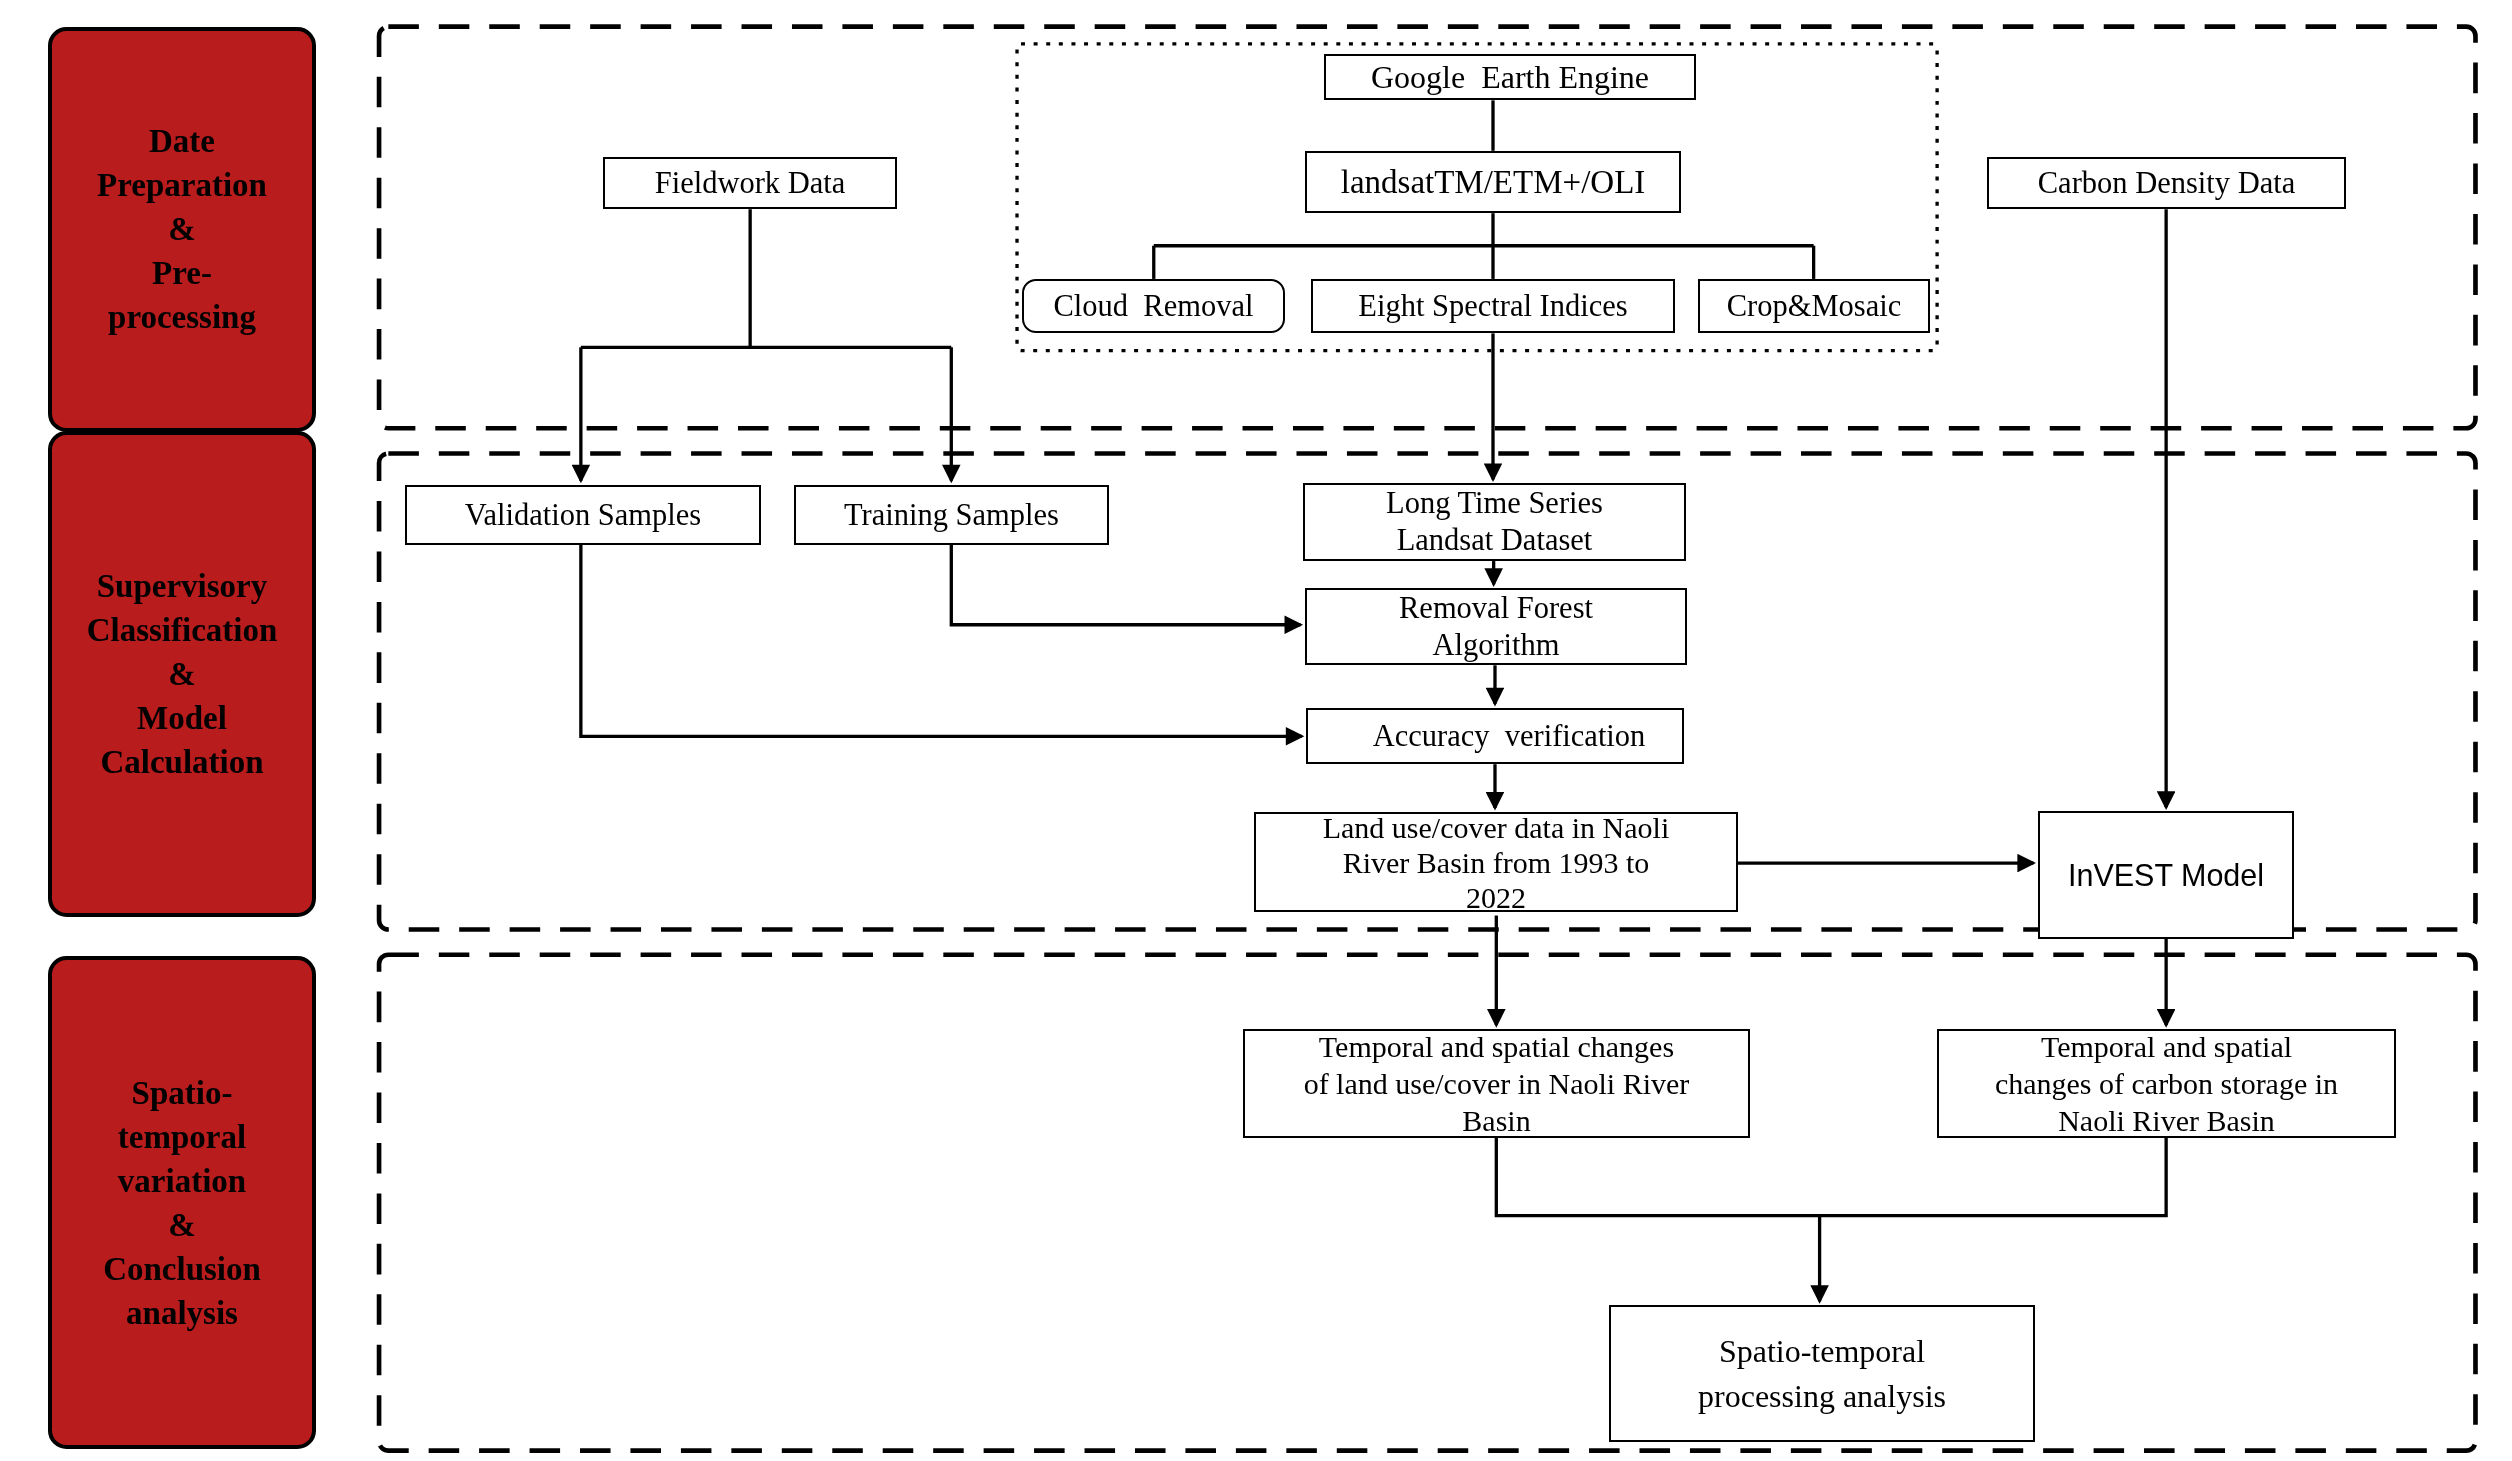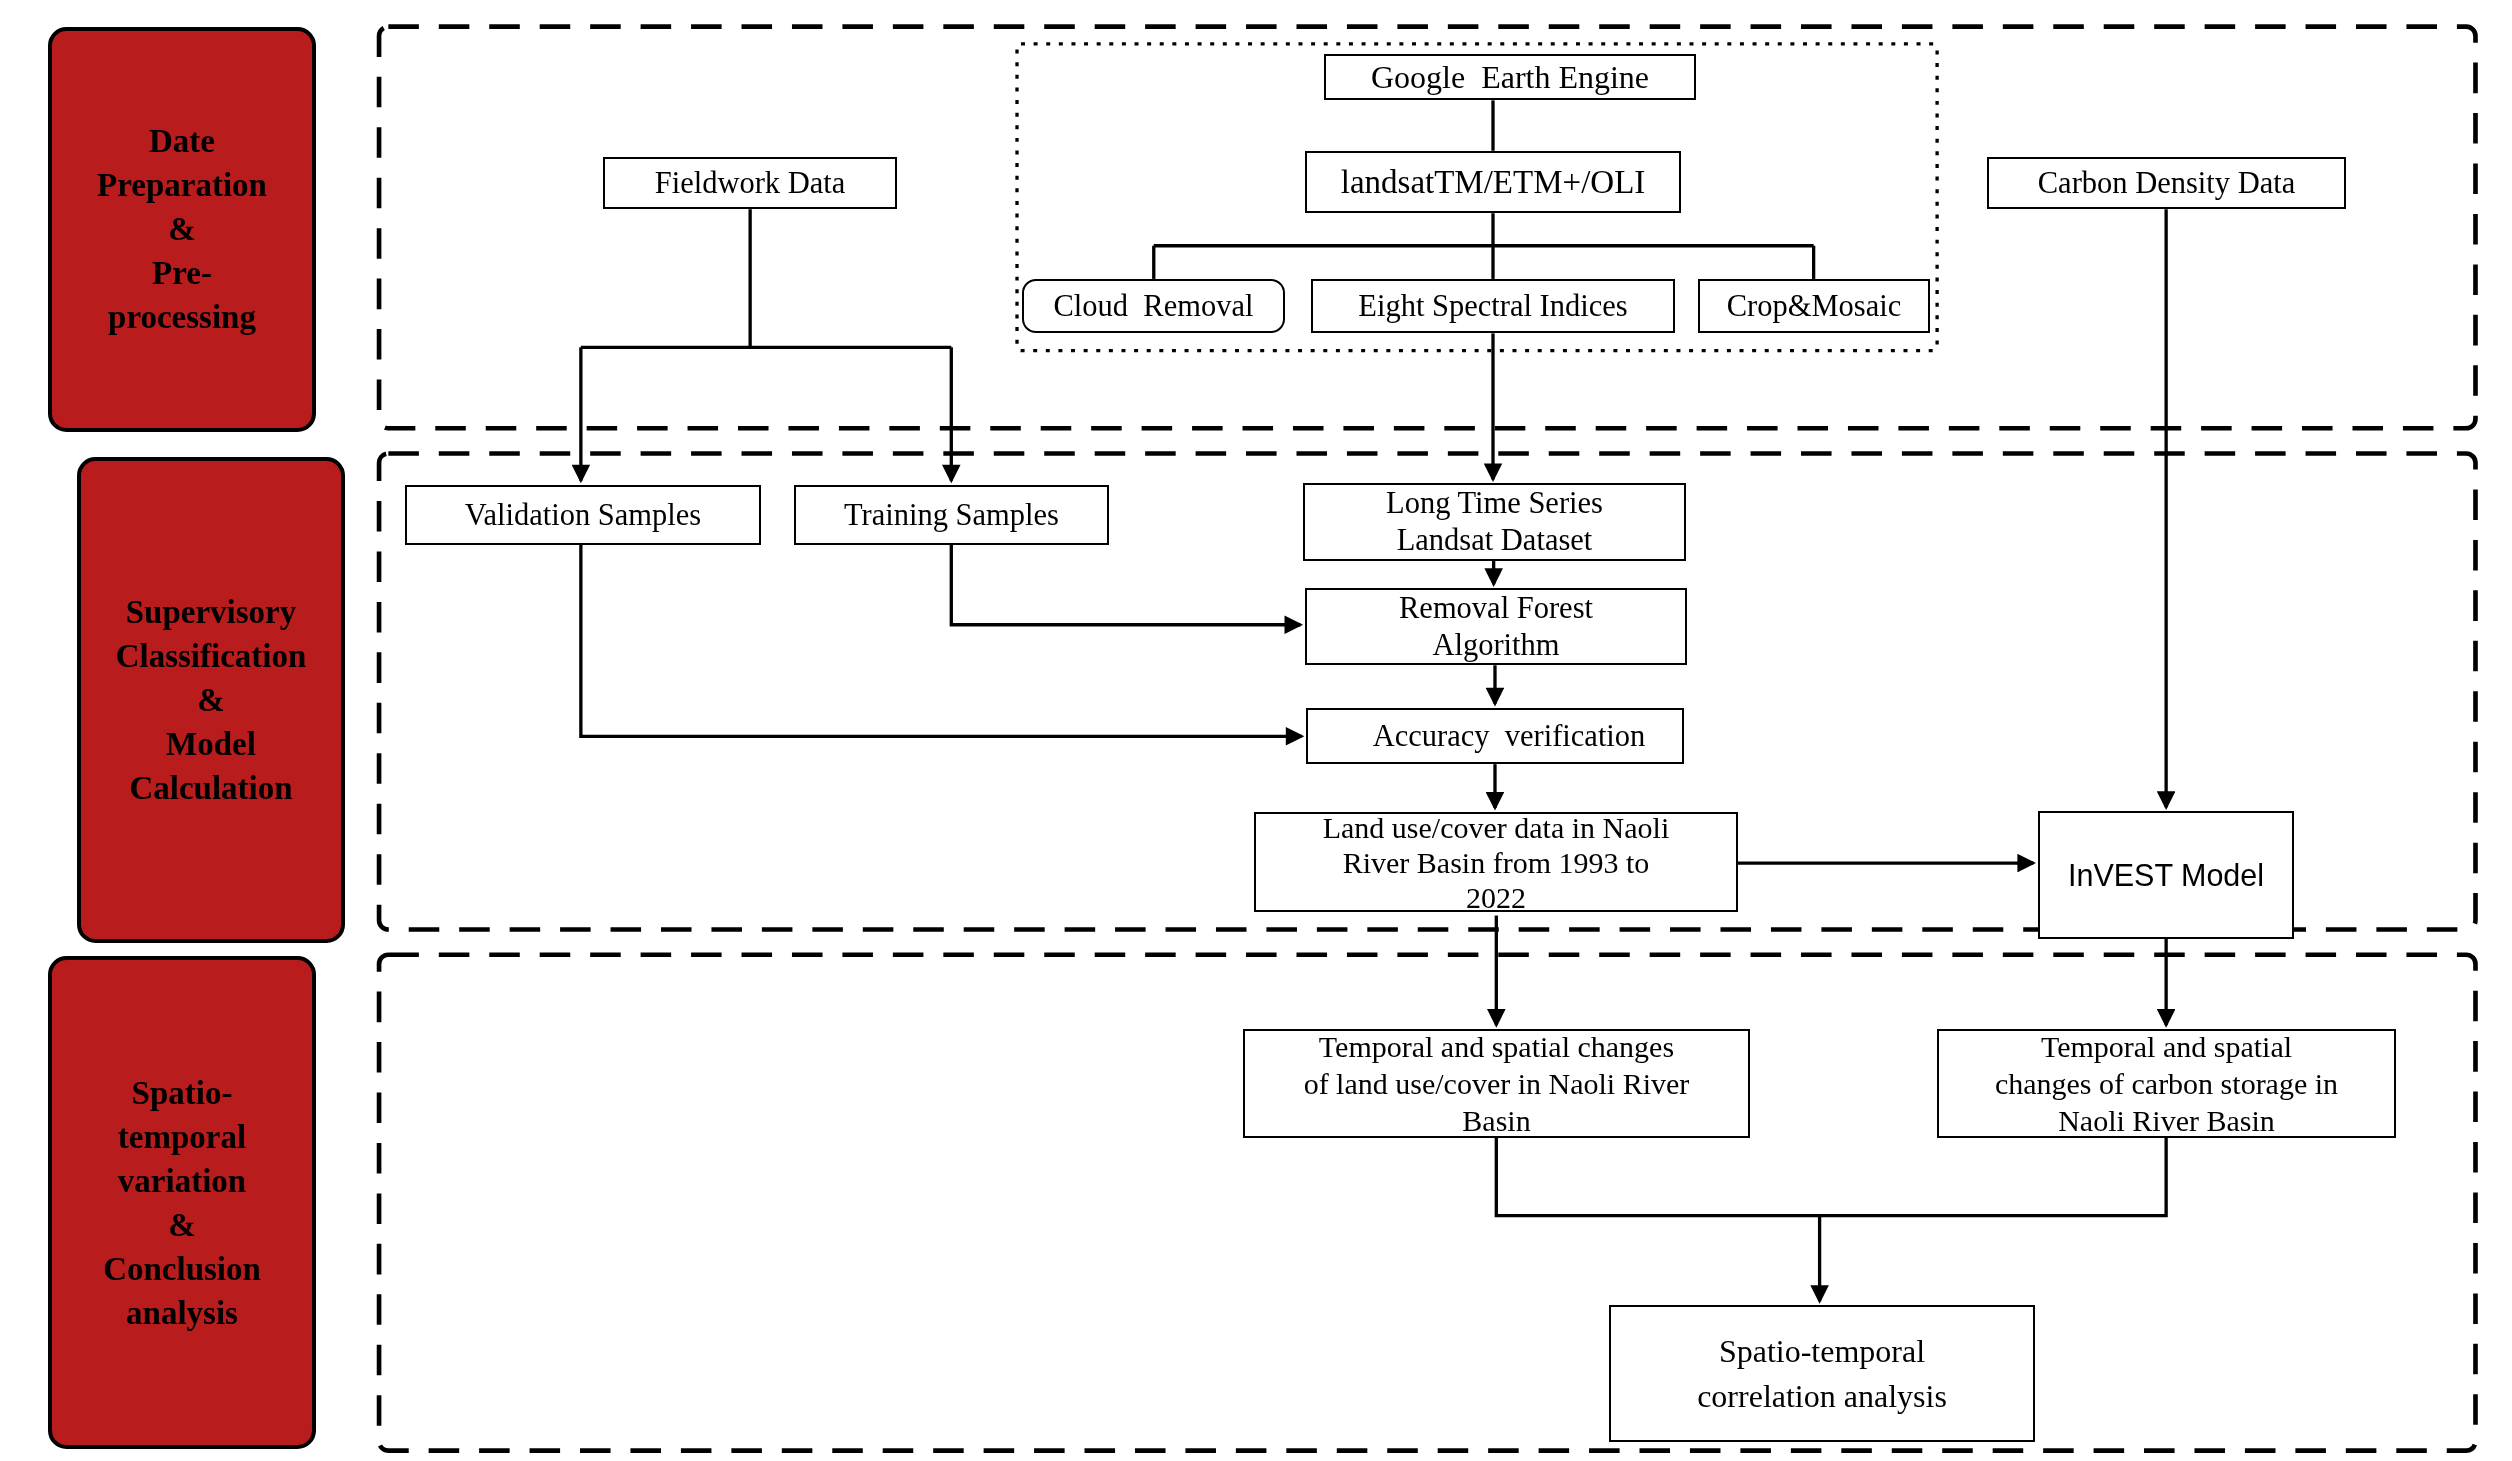--- a/index.html
+++ b/index.html
@@ -93,21 +93,21 @@
       <path d="M2254 1714 V1831 H3263 V1714"></path>
       <path d="M2741 1831 V1960" marker-end="url(#ah)"></path>
     </g>
   </svg>
 
   <div class="stage-label" style="top:26.6px;height:405px;">Date
 Preparation
 &amp;
 Pre-
 processing</div>
-  <div class="stage-label" style="top:457px;height:486px;margin-left:29px;">Supervisory
+  <div class="stage-label" style="top:431px;height:486px;">Supervisory
 Classification
 &amp;
 Model
 Calculation</div>
   <div class="stage-label" style="top:956px;height:493px;">Spatio-
 temporal
 variation
 &amp;
 Conclusion
 analysis</div>
@@ -132,16 +132,16 @@
 2022</div>
   <div class="node sans" style="left:2038px;top:811px;width:256px;height:128px;">InVEST Model</div>
 
   <div class="node serif" style="left:1243px;top:1029px;width:507px;height:109px;font-size:30px;line-height:37px;">Temporal and spatial changes
 of land use/cover in Naoli River
 Basin</div>
   <div class="node serif" style="left:1937px;top:1029px;width:459px;height:109px;font-size:30px;line-height:37px;">Temporal and spatial
 changes of carbon storage in
 Naoli River Basin</div>
   <div class="node serif" style="left:1609px;top:1305px;width:426px;height:137px;font-size:32px;line-height:45px;">Spatio-temporal
-correlation analysis</div>
+processing analysis</div>
 
 </div>
 
 
 </body></html>

